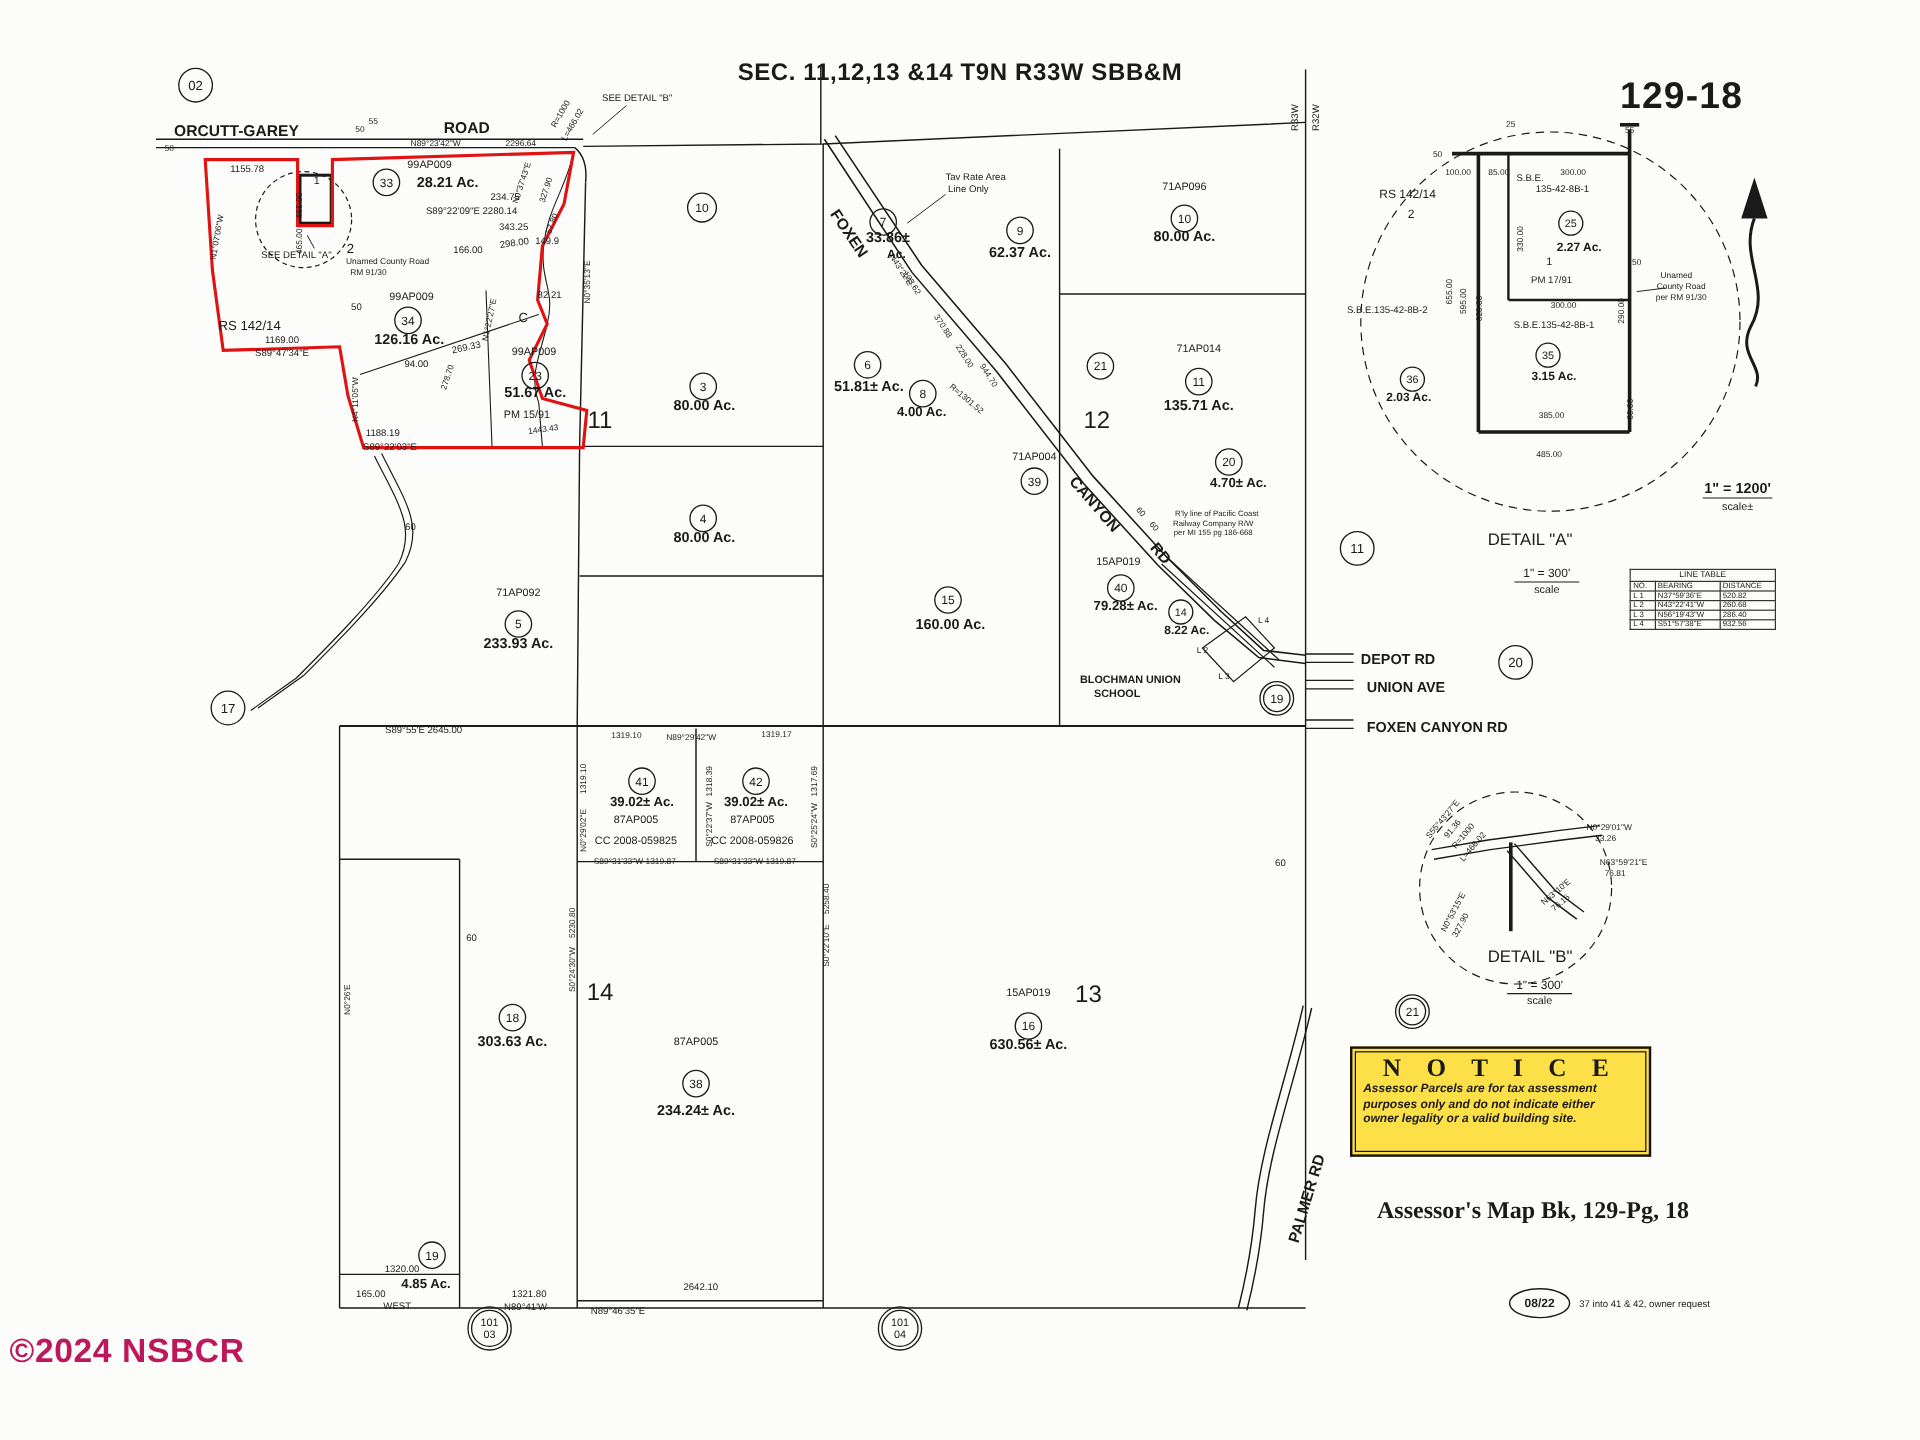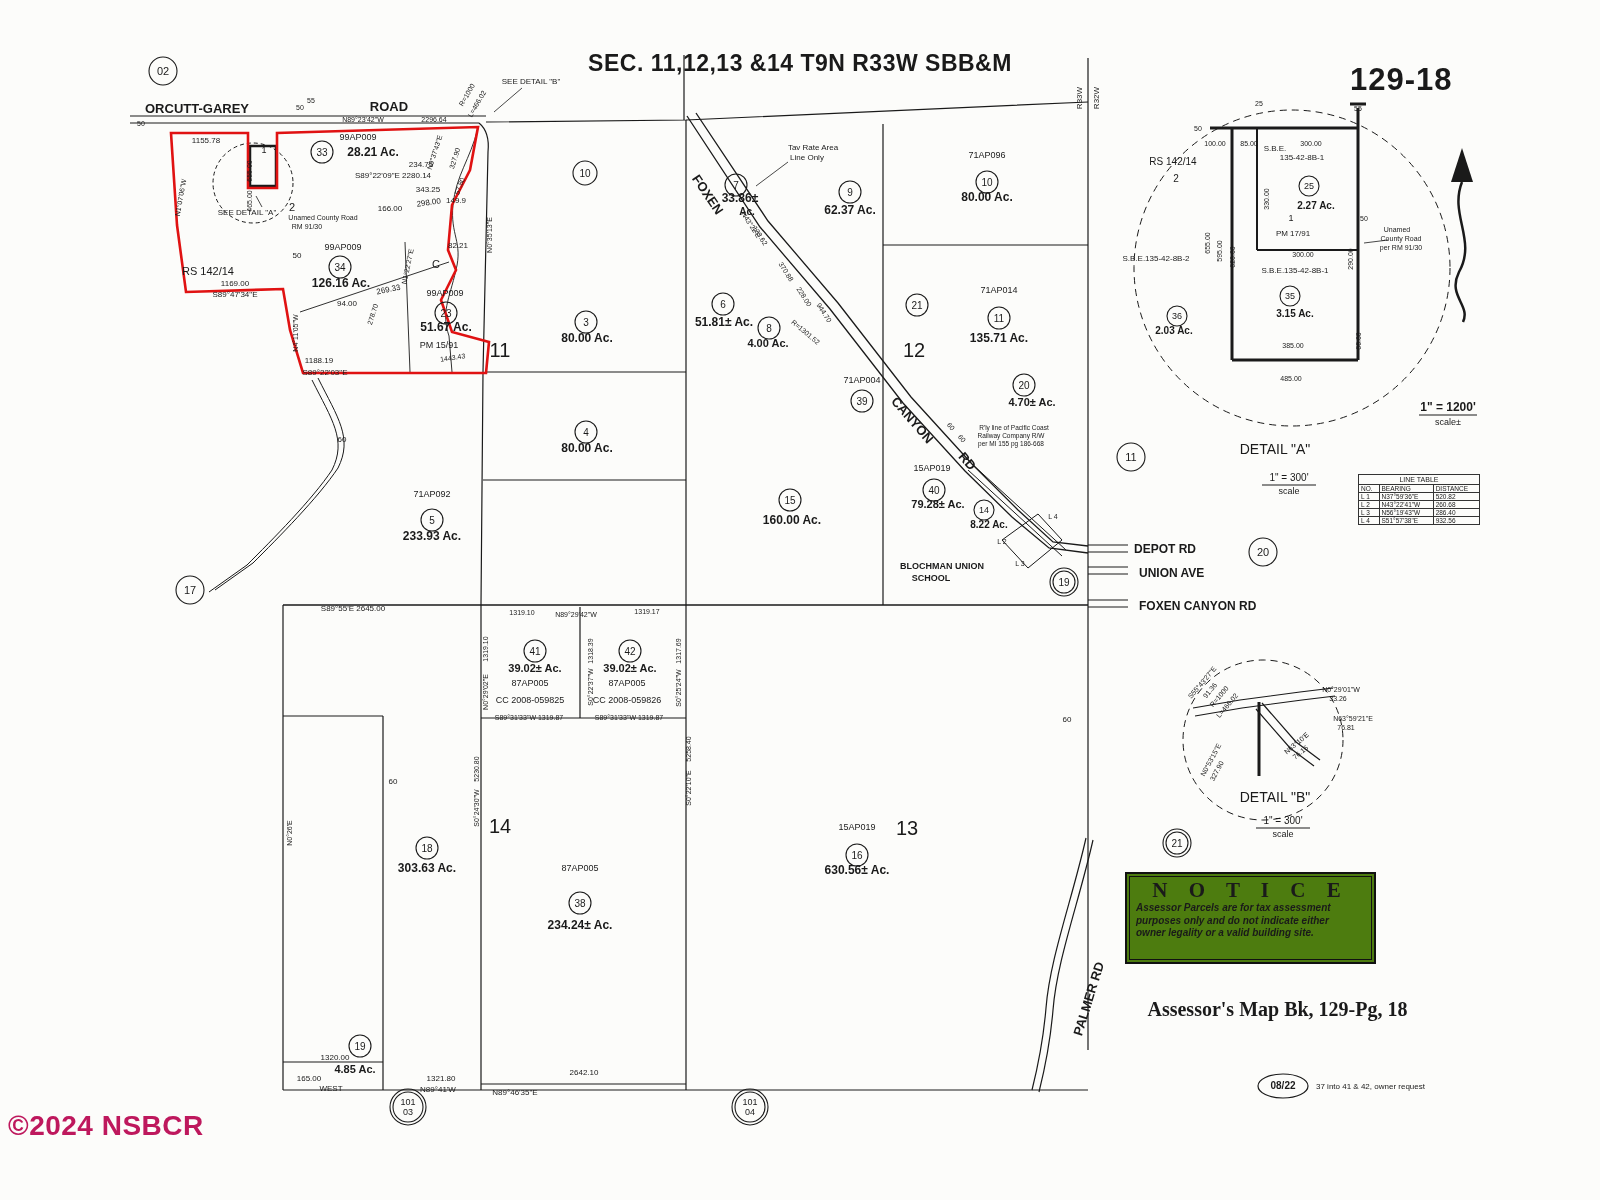--- a/index.html
+++ b/index.html
@@ -1,23 +1,23 @@
 <!DOCTYPE html>
 <html><head>
 <meta charset="utf-8">
 <style>
   html,body{margin:0;padding:0;background:#ffffff;}
   .canvas{position:relative;width:1600px;height:1200px;background:#fcfcfa;overflow:hidden;
           font-family:"Liberation Sans",sans-serif;color:#1a1a1a;}
   svg{position:absolute;left:0;top:0;font-family:"Liberation Sans",sans-serif;}
   .abs{position:absolute;}
-  .title{left:520px;top:50px;width:560px;text-align:center;font-size:23px;font-weight:bold;letter-spacing:.5px;}
+  .title{left:520px;top:50px;width:560px;text-align:center;font-size:20px;font-weight:bold;letter-spacing:.5px;}
   .mapnum{left:1350px;top:62px;width:125px;font-size:31px;font-weight:bold;letter-spacing:1px;}
   .copyright{left:8px;top:1110px;font-size:28px;font-weight:700;color:#be185d;letter-spacing:.5px;}
-  .notice{left:1125px;top:872px;width:247px;height:88px;border:2px solid #111;background:#4d7c0f;}
+  .notice{left:1125px;top:872px;width:247px;height:88px;border:2px solid #111;background:#fde047;}
   .notice-inner{position:absolute;inset:2px;border:1px solid #111;padding:2px 6px 0 6px;}
   .notice-head{text-align:center;font-family:"Liberation Serif",serif;font-weight:bold;font-size:21px;letter-spacing:8px;line-height:1.1;}
   .notice-line{font-size:10px;font-weight:bold;font-style:italic;line-height:1.25;}
   .footer1{left:1095px;top:982px;width:365px;text-align:center;font-family:"Liberation Serif",serif;font-weight:bold;font-size:20px;margin-top:16px;}
   .footer2{left:1095px;top:1010px;width:365px;text-align:center;font-family:"Liberation Serif",serif;font-weight:bold;font-size:20px;}
   .line-table{left:1358px;top:474px;width:122px;background:#fcfcfa;font-size:7px;}
   .lt-title{border:1px solid #333;border-bottom:none;text-align:center;font-size:7px;padding:1px 0;}
   .line-table table{border-collapse:collapse;width:100%;}
   .line-table th,.line-table td{border:1px solid #333;padding:0 2px;font-size:6.5px;font-weight:normal;text-align:left;white-space:nowrap;}
 </style>

